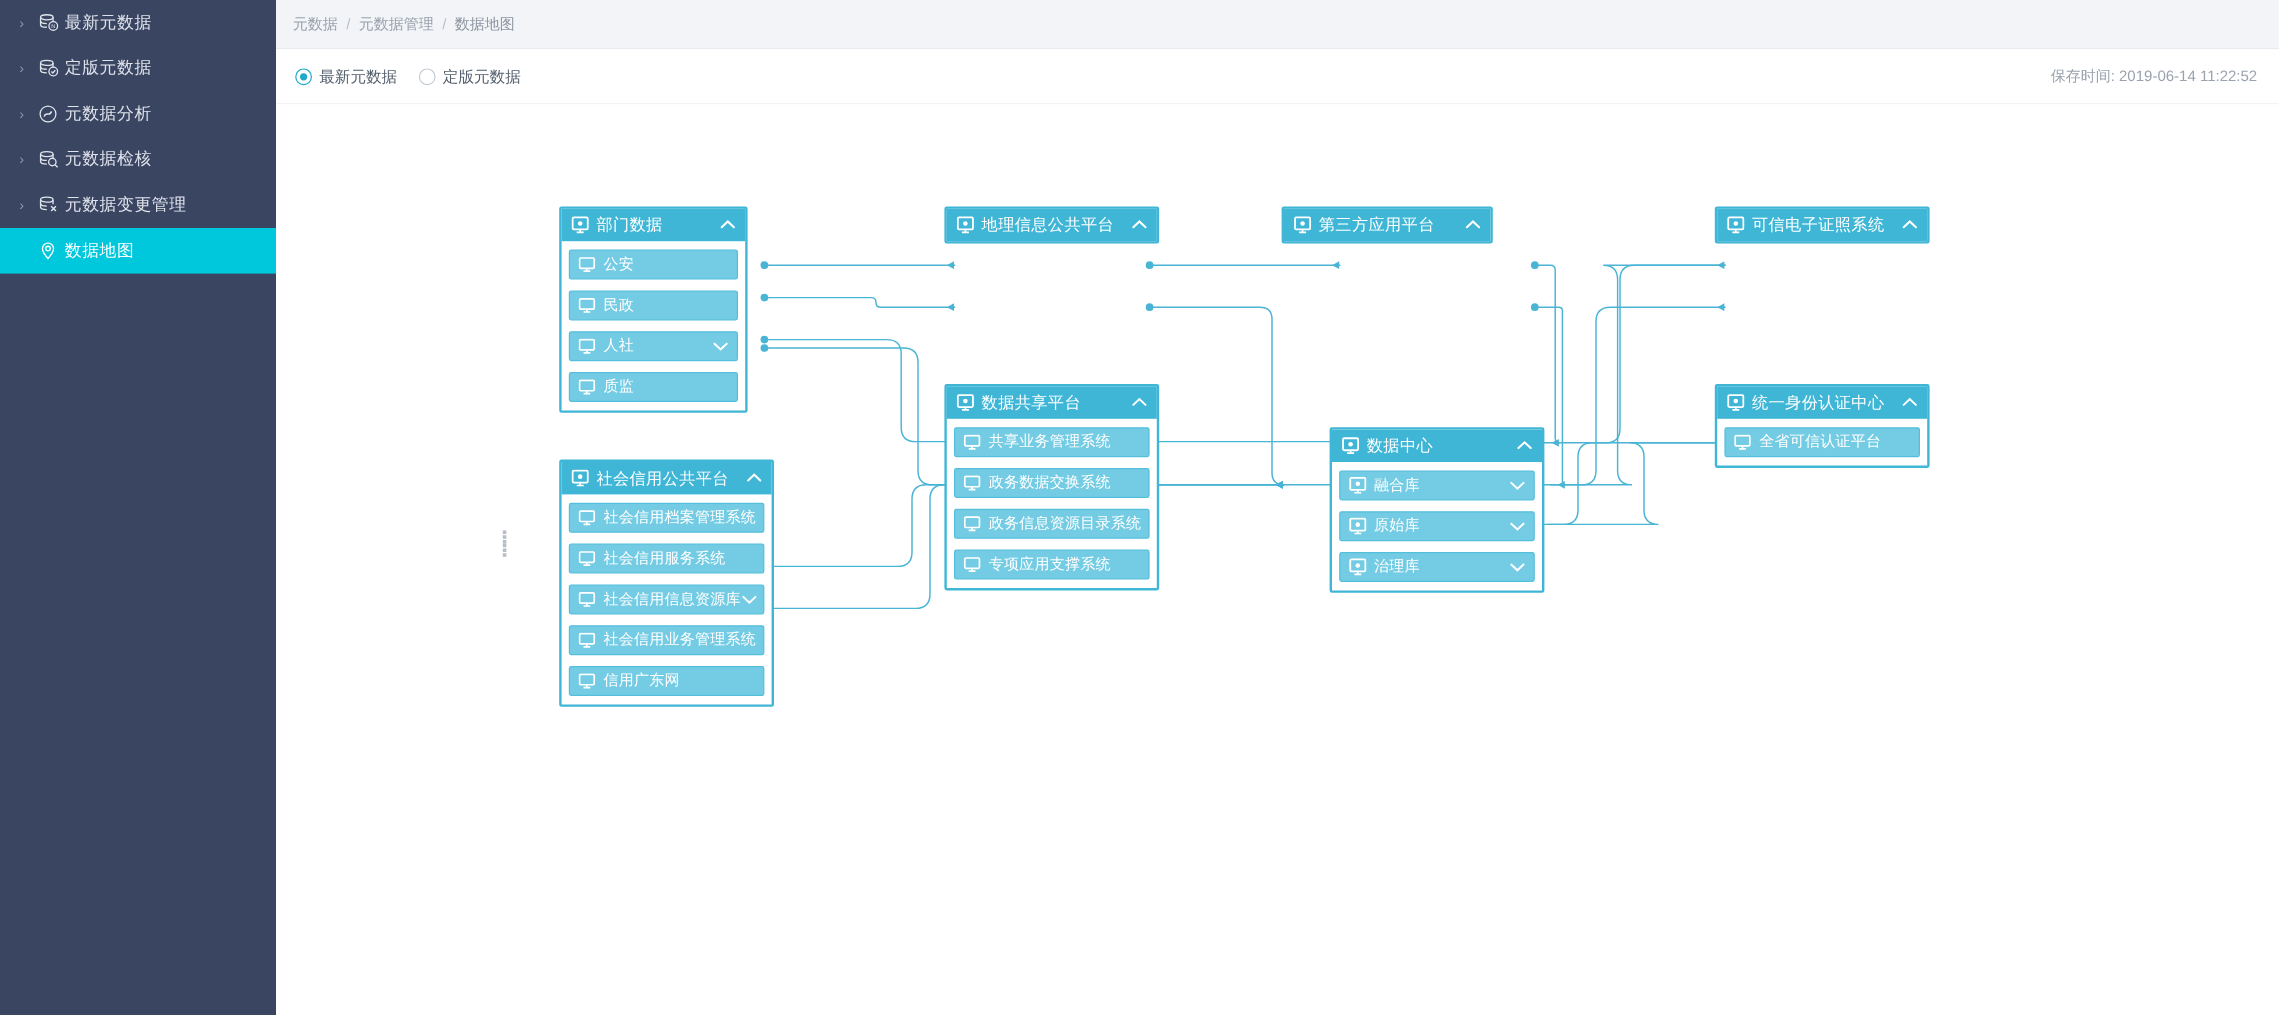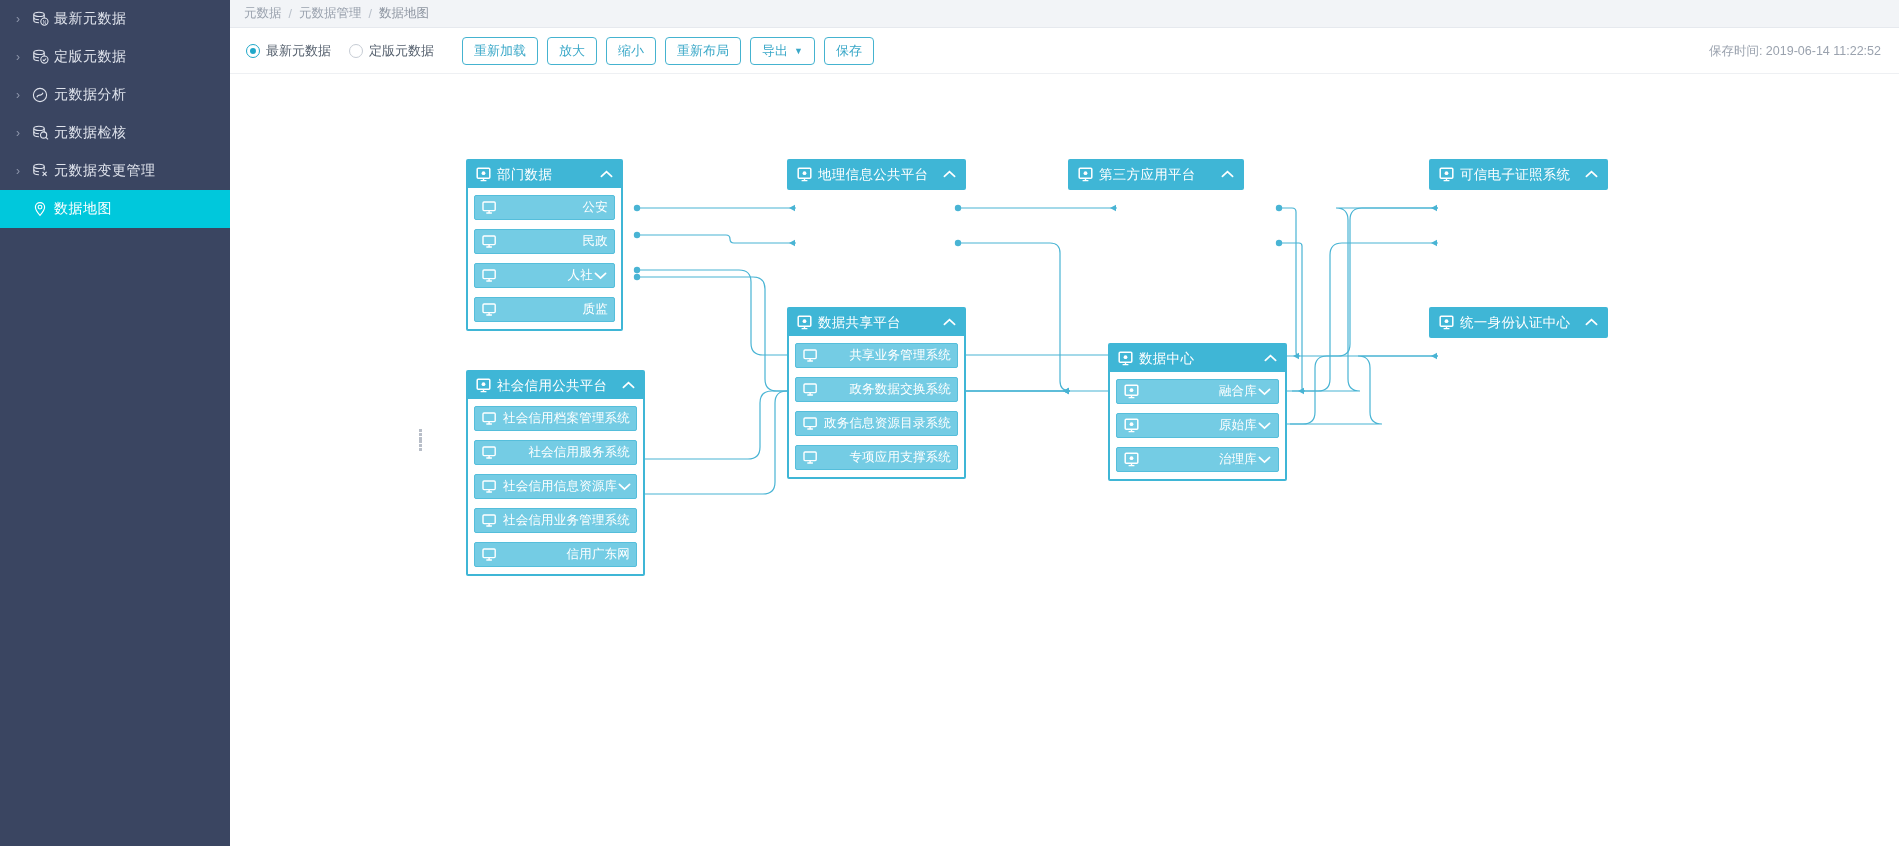--- a/index.html
+++ b/index.html
@@ -38,21 +38,21 @@
   .side-item .slabel { font-size: 14px; letter-spacing: .5px; }
   .side-item.active {
     background: #00c8dc;
     color: #ffffff;
   }
   .side-item.active .caret { color: transparent; }
 
   
   .main { flex: 1 1 auto; position: relative; background:#ffffff; height:846px; }
   .crumb-bar {
-    height: 28px; background: #f2f4f7;
+    height: 41px; background: #f2f4f7;
     border-bottom: 1px solid #e6e9ee;
     display: flex; align-items: center;
     padding-left: 14px;
     font-size: 12.5px; color: #9aa2ae;
   }
   .crumb-sep { margin: 0 7px; color: #b9c0ca; }
   .crumb-last { color: #8d95a1; }
 
   .toolbar {
     height: 46px;
@@ -111,21 +111,21 @@
   .ng-head {
     background: #3fb6d6;
     color: #ffffff;
     height: 27px;
     display: flex; align-items: center;
     padding: 0 7px 0 8px;
     font-size: 13.5px;
     cursor: pointer;
   }
   .ng-head .gname { flex: 1 1 auto; margin-left: 6px; letter-spacing: .3px; }
-  .ng-body { padding: 7px 6px 7px 6px; text-align: right; }
+  .ng-body { padding: 7px 6px 7px 6px; }
   .ng-item {
     height: 25px;
     background: #74cce4;
     border: 1px solid #55bedb;
     border-radius: 2px;
     display: flex; align-items: center;
     padding: 0 6px 0 7px;
     margin-bottom: 9px;
     font-size: 12.5px;
     color: #ffffff;
@@ -245,41 +245,20 @@
     <div class="toolbar">
       <div id="radios" style="display:flex;align-items:center;">
           <label class="radio-wrap">
             <span class="radio on"></span>
             <span class="radio-label">最新元数据</span>
           </label>
           <label class="radio-wrap">
             <span class="radio off"></span>
             <span class="radio-label">定版元数据</span>
           </label>
-        </div>
-      <div id="tbbtns" style="display:flex;align-items:center;">
-          <div class="tb-btn first">
-            <span>重新加载</span>
-          </div>
-          <div class="tb-btn">
-            <span>放大</span>
-          </div>
-          <div class="tb-btn">
-            <span>缩小</span>
-          </div>
-          <div class="tb-btn">
-            <span>重新布局</span>
-          </div>
-          <div class="tb-btn">
-            <span>导出</span>
-            <span class="dd">▼</span>
-          </div>
-          <div class="tb-btn">
-            <span>保存</span>
-          </div>
         </div>
       <div class="save-time">保存时间: 2019-06-14 11:22:52</div>
     </div>
 
     <div class="canvas" id="canvas">
       <svg class="edges" id="edges">
           <path d="M407 134 H566" stroke="#49b4d4" stroke-width="1.2" fill="none"></path>
           <circle cx="407" cy="134" r="3.2" fill="#49b4d4"></circle>
           <path d="M559 134 l6 -3.2 v6.4 z" fill="#49b4d4"></path>
           <path d="M407 161 H496 Q500 161 500 165 V165 Q500 169 504 169 H566" stroke="#49b4d4" stroke-width="1.2" fill="none"></path>
@@ -636,20 +615,31 @@
                   <path d="M7.5 11.2 v2.2 M4.6 13.6 h5.8" stroke="#ffffff" stroke-width="1.4"></path>
                 </svg>
               </span>
               <span class="gname">统一身份认证中心</span>
               <span class="chev">
                 <svg width="15" height="15" viewBox="0 0 15 15" fill="none">
                   <path d="M2.4 9.4 L7.5 4.6 L12.6 9.4" stroke="#ffffff" stroke-width="1.7" fill="none" stroke-linecap="round"></path>
                 </svg>
               </span>
             </div>
+            <div class="ng-body">
+              <div class="ng-item">
+                <span class="mon">
+                  <svg width="15" height="14" viewBox="0 0 15 14" fill="none">
+                    <rect x="1" y="1" width="12.2" height="8.6" rx="1" stroke="#ffffff" stroke-width="1.4"></rect>
+                    <path d="M7.1 9.6 v2.1 M4.3 12 h5.6" stroke="#ffffff" stroke-width="1.4"></path>
+                  </svg>
+                </span>
+                <span class="iname">全省可信认证平台</span>
+              </div>
+            </div>
           </div>
         </div>
       <div class="divider-grip">
         <i></i>
           <i></i>
           <i></i>
           <i></i>
           <i></i>
           <i></i>
       </div>

